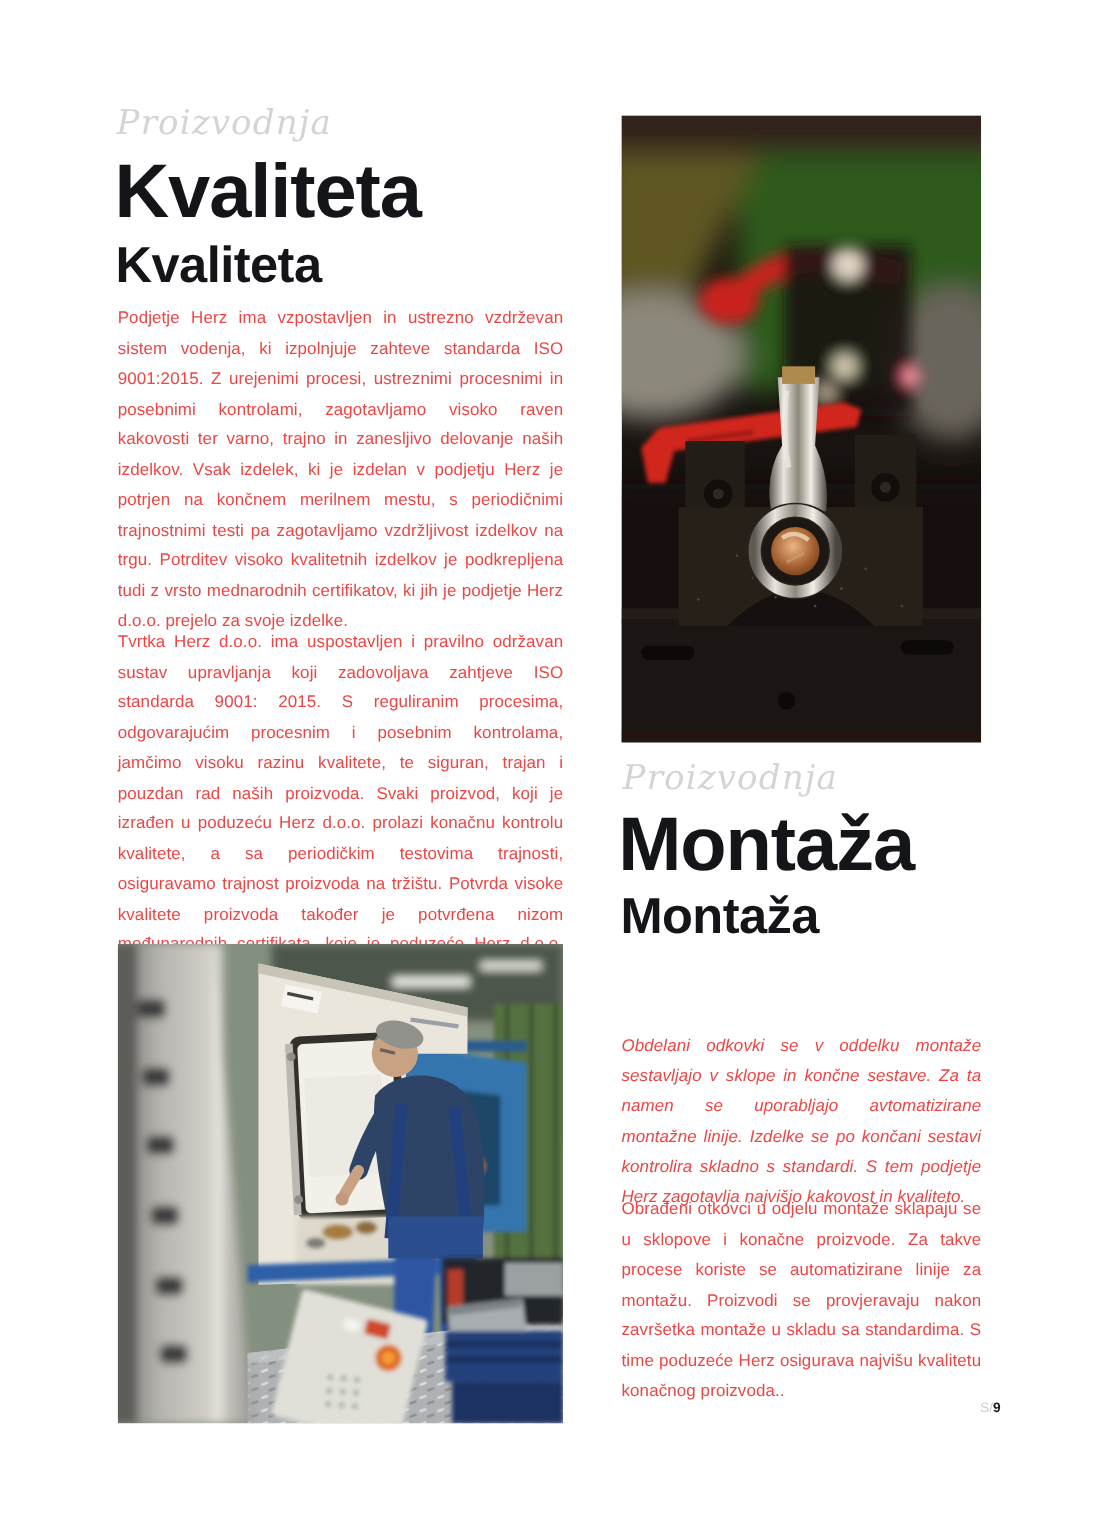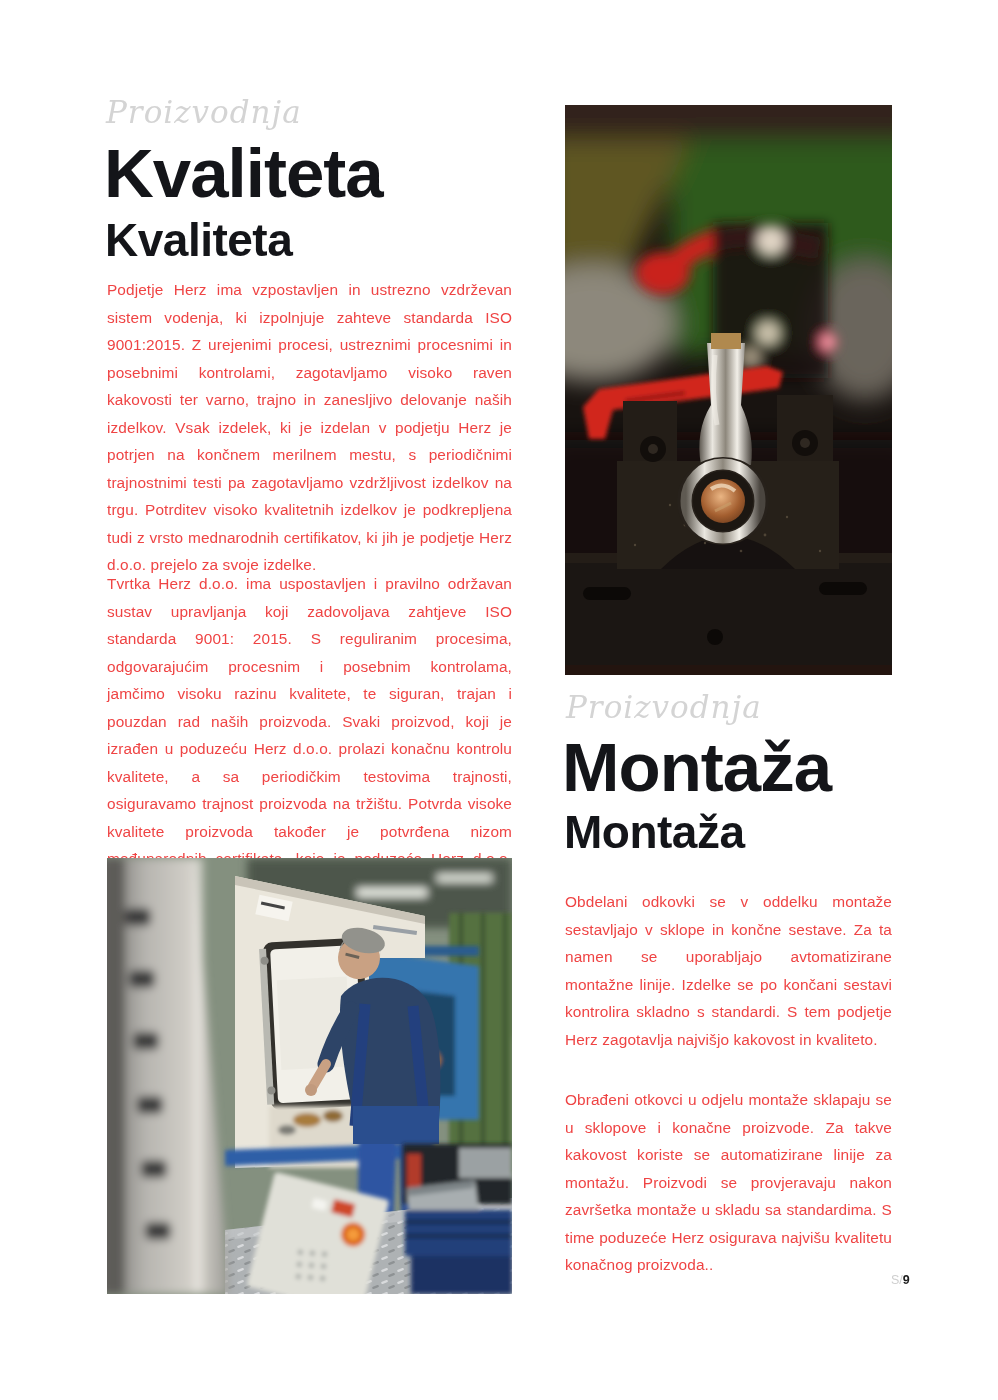--- a/index.html
+++ b/index.html
@@ -295,21 +295,21 @@
       </g>
     </svg>
   </div>
 
   <div class="abs eyebrow" style="left:566px;top:692px;">Proizvodnja</div>
 
   <div class="abs title" style="left:562px;top:733px;">Montaža</div>
 
   <div class="abs subtitle" style="left:564px;top:809px;">Montaža</div>
 
-  <p class="abs bodypar" style="left:565px;top:888px;width:327px;">Obdelani odkovki se v oddelku montaže sestavljajo v sklope in končne sestave. Za ta namen se uporabljajo avtomatizirane montažne linije. Izdelke se po končani sestavi kontrolira skladno s standardi. S tem podjetje Herz  zagotavlja najvišjo kakovost in kvaliteto.</p>
-
-  <p class="abs bodypar" style="left:565px;top:1086px;width:327px;">Obrađeni otkovci u odjelu montaže sklapaju se u sklopove i konačne proizvode. Za takve kakovost koriste se automatizirane linije za montažu.   Proizvodi se provjeravaju nakon završetka montaže u skladu sa standardima. S time poduzeće Herz osigurava najvišu kvalitetu konačnog proizvoda..</p>
+  <p class="abs bodypar" style="left:565px;top:937px;width:327px;font-style:italic;">Obdelani odkovki se v oddelku montaže sestavljajo v sklope in končne sestave. Za ta namen se uporabljajo avtomatizirane montažne linije. Izdelke se po končani sestavi kontrolira skladno s standardi. S tem podjetje Herz  zagotavlja najvišjo kakovost in kvaliteto.</p>
+
+  <p class="abs bodypar" style="left:565px;top:1086px;width:327px;">Obrađeni otkovci u odjelu montaže sklapaju se u sklopove i konačne proizvode. Za takve procese koriste se automatizirane linije za montažu.   Proizvodi se provjeravaju nakon završetka montaže u skladu sa standardima. S time poduzeće Herz osigurava najvišu kvalitetu konačnog proizvoda..</p>
 
   <div class="abs pagenum" style="left:891px;top:1274px;text-align:center;">
     <span class="pn-light">S/</span><span class="pn-bold">9</span>
   </div>
 
 </div>
 
 </body></html>

